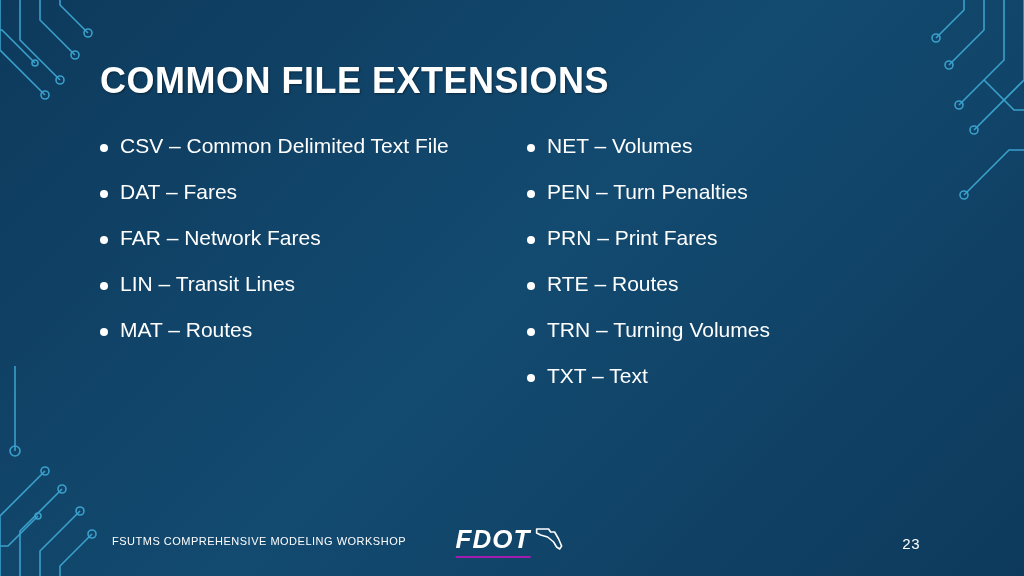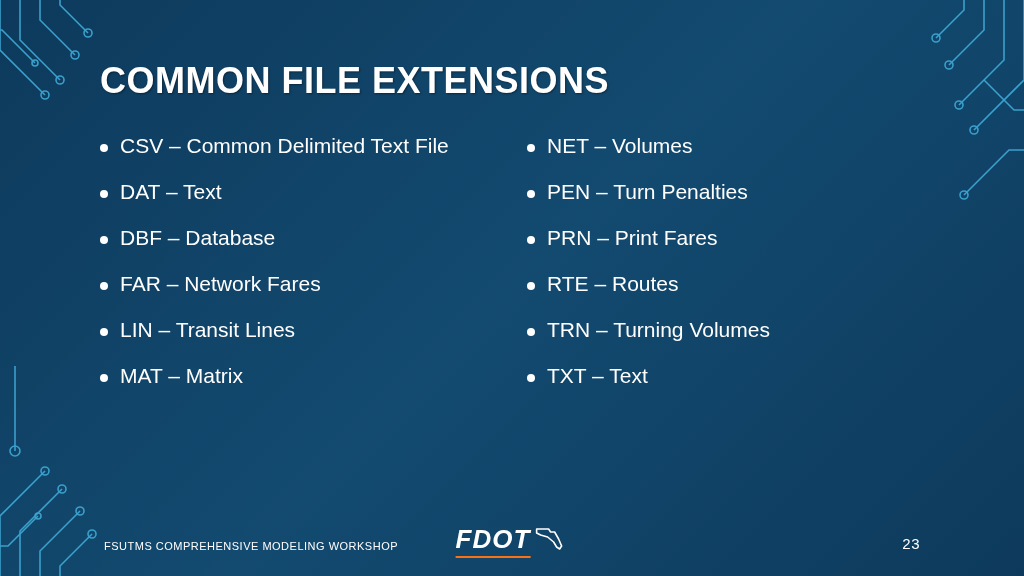--- a/index.html
+++ b/index.html
@@ -28,34 +28,34 @@
       margin-bottom: 22px;
       font-size: 21px;
       font-weight: 400;
     }
     .bullet {
       width: 8px; height: 8px; border-radius: 50%;
       background: #ffffff; margin-top: 10px; margin-right: 12px;
       flex: 0 0 auto;
     }
     .footer {
-      position: absolute; left: 0; right: 0; bottom: 24px;
-      padding: 0 104px; display: flex; align-items: flex-end;
+      position: absolute; left: 8px; right: 0; bottom: 24px;
+      padding: 0 104px; display: flex; align-items: flex-start;
       justify-content: space-between; font-size: 11px; letter-spacing: 0.5px;
     }
     .footer-center { position: absolute; left: 50%; transform: translateX(-50%); bottom: 18px; }
     .page-num { font-size: 15px; }
     .fdot {
       font-family: Arial, sans-serif;
       font-weight: 700; font-style: italic;
       font-size: 26px; letter-spacing: 1px;
       display: flex; align-items: center;
     }
     .fdot-underline {
-      display:inline-block; border-bottom: 2px solid #f97316; padding-bottom:1px;
+      display:inline-block; border-bottom: 2px solid #a21caf; padding-bottom:1px;
     }
     .florida-shape { margin-left: 4px; }
   </style>
 </head>
 <body>
 
 <div class="circuit" style="top:-10px; left:-10px;">
   <svg width="160" height="200" viewBox="0 0 160 200">
     <g stroke="#3aa0cc" stroke-width="1.6" fill="none">
       <path d="M10 0 L10 60 L55 105"></path>
@@ -113,37 +113,33 @@
   <h1 class="title">COMMON FILE EXTENSIONS</h1>
 
   <div class="columns">
     <div class="col">
       <div class="item">
           <span class="bullet"></span>
           <span>CSV – Common Delimited Text File</span>
         </div>
       <div class="item">
           <span class="bullet"></span>
-          <span>DAT – Text</span>
-        </div>
-      <div class="item">
-          <span class="bullet"></span>
-          <span>DBF – Database</span>
+          <span>DAT – Fares</span>
         </div>
       <div class="item">
           <span class="bullet"></span>
           <span>FAR – Network Fares</span>
         </div>
       <div class="item">
           <span class="bullet"></span>
           <span>LIN – Transit Lines</span>
         </div>
       <div class="item">
           <span class="bullet"></span>
-          <span>MAT – Matrix</span>
+          <span>MAT – Routes</span>
         </div>
     </div>
     <div class="col">
       <div class="item">
           <span class="bullet"></span>
           <span>NET – Volumes</span>
         </div>
       <div class="item">
           <span class="bullet"></span>
           <span>PEN – Turn Penalties</span>

